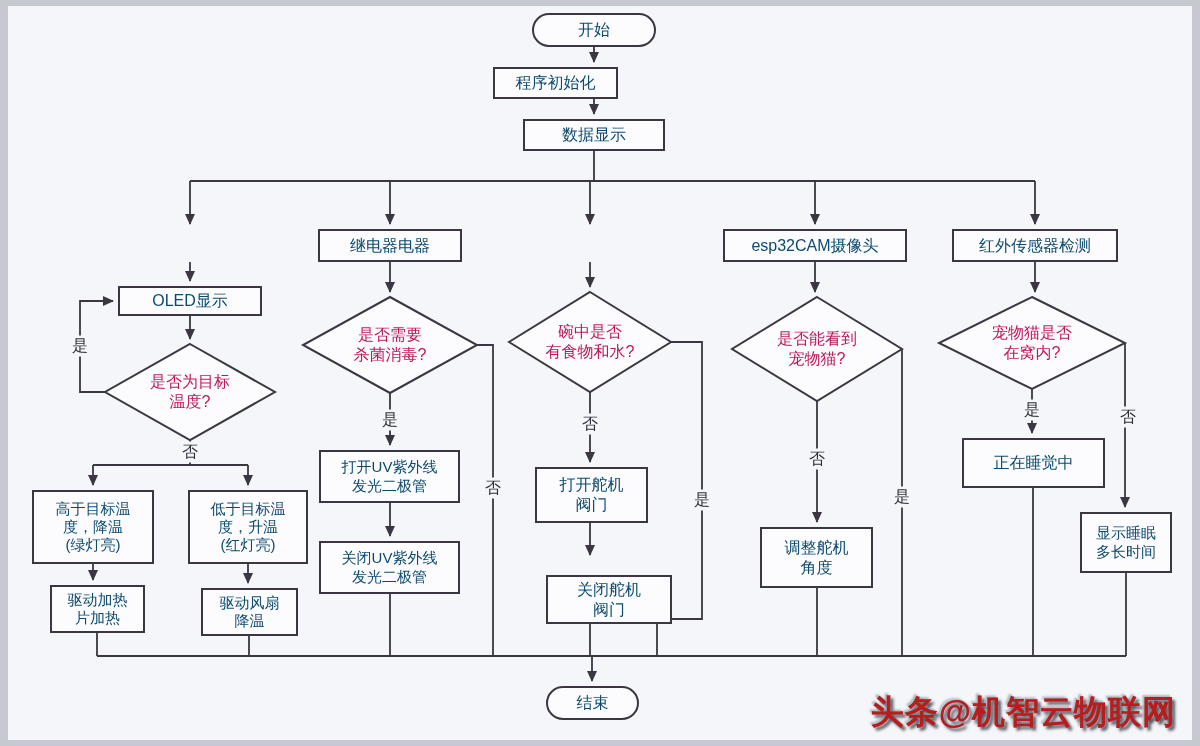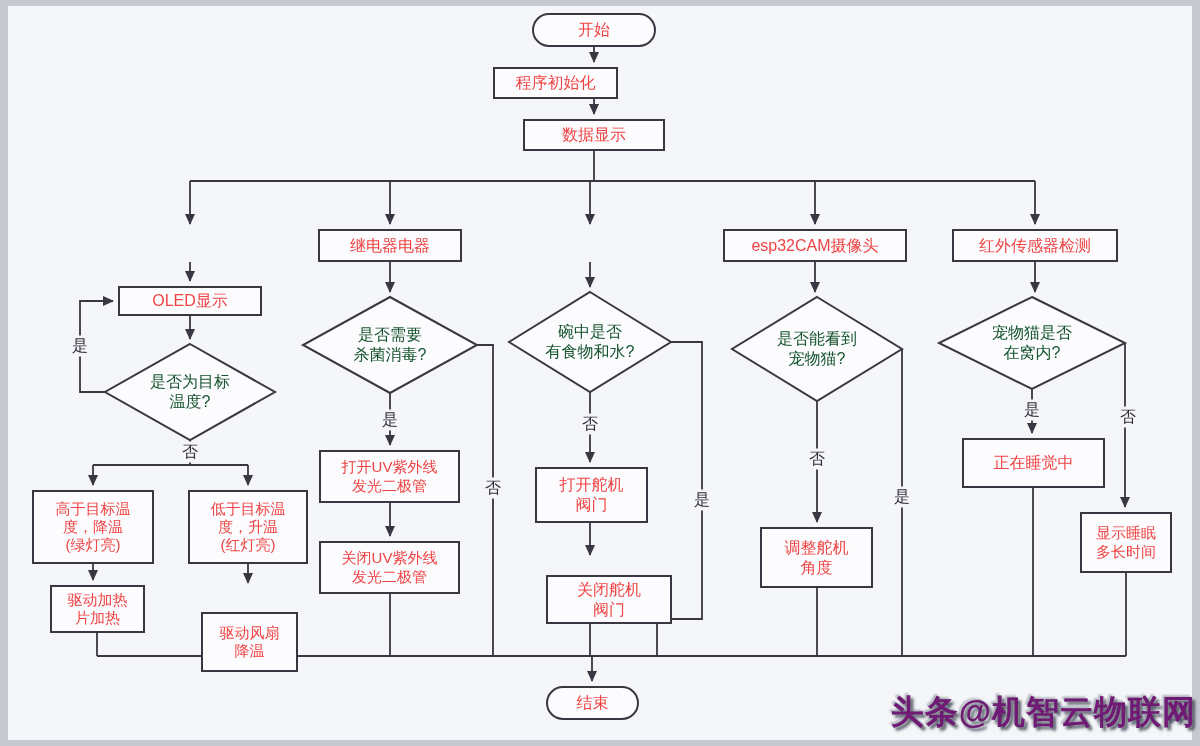--- a/index.html
+++ b/index.html
@@ -8,40 +8,40 @@
   
   .frame{position:absolute;background:#c6cad0;z-index:50;}
   #fr-top{left:0;top:0;width:1200px;height:6px;}
   #fr-bottom{left:0;top:740px;width:1200px;height:6px;}
   #fr-left{left:0;top:0;width:8px;height:746px;}
   #fr-right{left:1192px;top:0;width:8px;height:746px;}
 
   svg.wires{position:absolute;left:0;top:0;z-index:1;}
 
   .node{position:absolute;z-index:2;display:flex;align-items:center;justify-content:center;
-        text-align:center;background:#fcfcfe;border:2px solid #3a3742;color:#ef4444;
+        text-align:center;background:#fcfcfe;border:2px solid #3a3742;color:#0c4a6e;
         font-size:16px;line-height:1.22;white-space:pre-line;box-sizing:border-box;}
   .dtext{position:absolute;z-index:3;display:flex;align-items:center;justify-content:center;
-         text-align:center;color:#14532d;font-size:16px;line-height:1.25;white-space:pre-line;}
+         text-align:center;color:#be185d;font-size:16px;line-height:1.25;white-space:pre-line;}
   .elabel{position:absolute;z-index:4;transform:translate(-50%,-50%);background:#f5f6f9;
           padding:0 3px;font-size:16px;color:#2e2c38;}
 
   #n-start{left:532px;top:13px;width:124px;height:34px;border-radius:17px;}
   #n-init{left:493px;top:67px;width:125px;height:32px;}
   #n-display{left:523px;top:119px;width:142px;height:32px;}
   #n-h1{left:118px;top:229px;width:144px;height:33px;}
   #n-h2{left:318px;top:229px;width:144px;height:33px;}
   #n-h3{left:528px;top:229px;width:125px;height:33px;}
   #n-h4{left:723px;top:229px;width:184px;height:33px;}
   #n-h5{left:952px;top:229px;width:166px;height:33px;}
   #n-oled{left:118px;top:286px;width:144px;height:30px;}
   #n-b1a{left:32px;top:490px;width:122px;height:74px;font-size:15px;}
   #n-b1b{left:188px;top:490px;width:120px;height:74px;font-size:15px;}
   #n-b1a2{left:50px;top:585px;width:95px;height:48px;font-size:15px;}
-  #n-b1b2{left:201px;top:612px;width:97px;height:60px;font-size:15px;}
+  #n-b1b2{left:201px;top:588px;width:97px;height:48px;font-size:15px;}
   #n-uvon{left:319px;top:450px;width:141px;height:53px;font-size:15px;}
   #n-uvoff{left:319px;top:541px;width:141px;height:53px;font-size:15px;}
   #n-sopen{left:535px;top:467px;width:113px;height:56px;}
   #n-sclose{left:546px;top:560px;width:126px;height:49px;margin-top:15px;}
   #n-adjust{left:760px;top:527px;width:113px;height:61px;}
   #n-sleep{left:962px;top:438px;width:143px;height:50px;}
   #n-stime{left:1080px;top:512px;width:92px;height:61px;font-size:15px;}
   #n-end{left:546px;top:686px;width:93px;height:34px;border-radius:17px;}
 
   #d1{left:134px;top:366px;width:112px;height:52px;}
@@ -54,22 +54,22 @@
   #l1n{left:190px;top:452px;}
   #l2y{left:390px;top:420px;}
   #l2n{left:493px;top:488px;}
   #l3n{left:590px;top:424px;}
   #l3y{left:702px;top:500px;}
   #l4n{left:817px;top:459px;}
   #l4y{left:902px;top:497px;}
   #l5y{left:1032px;top:410px;}
   #l5n{left:1128px;top:417px;}
 
-  #watermark{position:absolute;z-index:60;right:4px;top:690px;font-size:33px;font-weight:700;
-             letter-spacing:1px;color:#701a75;
+  #watermark{position:absolute;z-index:60;right:24px;top:690px;font-size:33px;font-weight:700;
+             letter-spacing:1px;color:#b91c1c;
              text-shadow:-2px -2px 2px rgba(130,135,145,.55), 3px 3px 3px rgba(70,76,88,.95), 0 0 1px rgba(95,100,110,.6);margin-left:40px;}
 </style>
 </head>
 <body>
 
 <div id="stage">
 
   <svg class="wires" width="1200" height="746" viewBox="0 0 1200 746">
     <defs>
       <marker id="ah" markerUnits="userSpaceOnUse" markerWidth="12" markerHeight="11" refX="10" refY="5" orient="auto">

